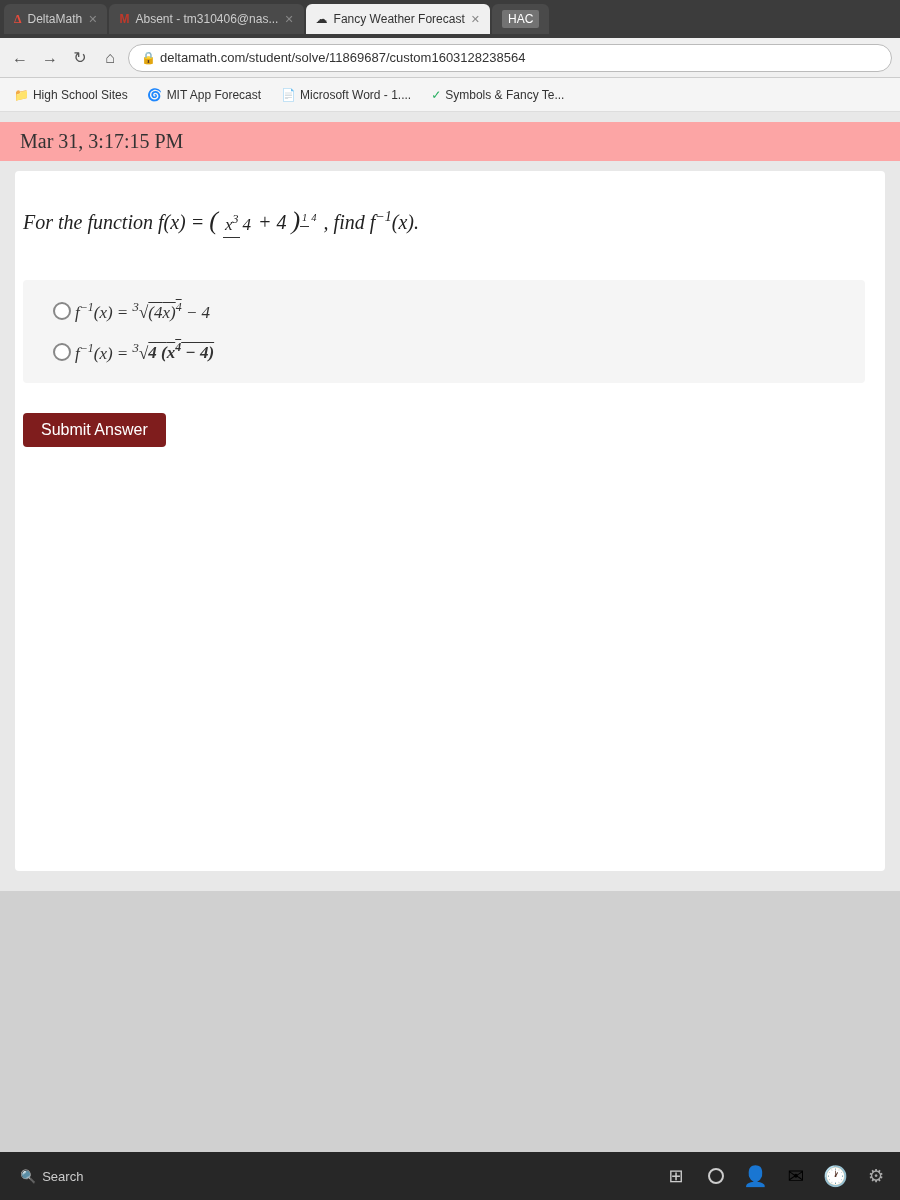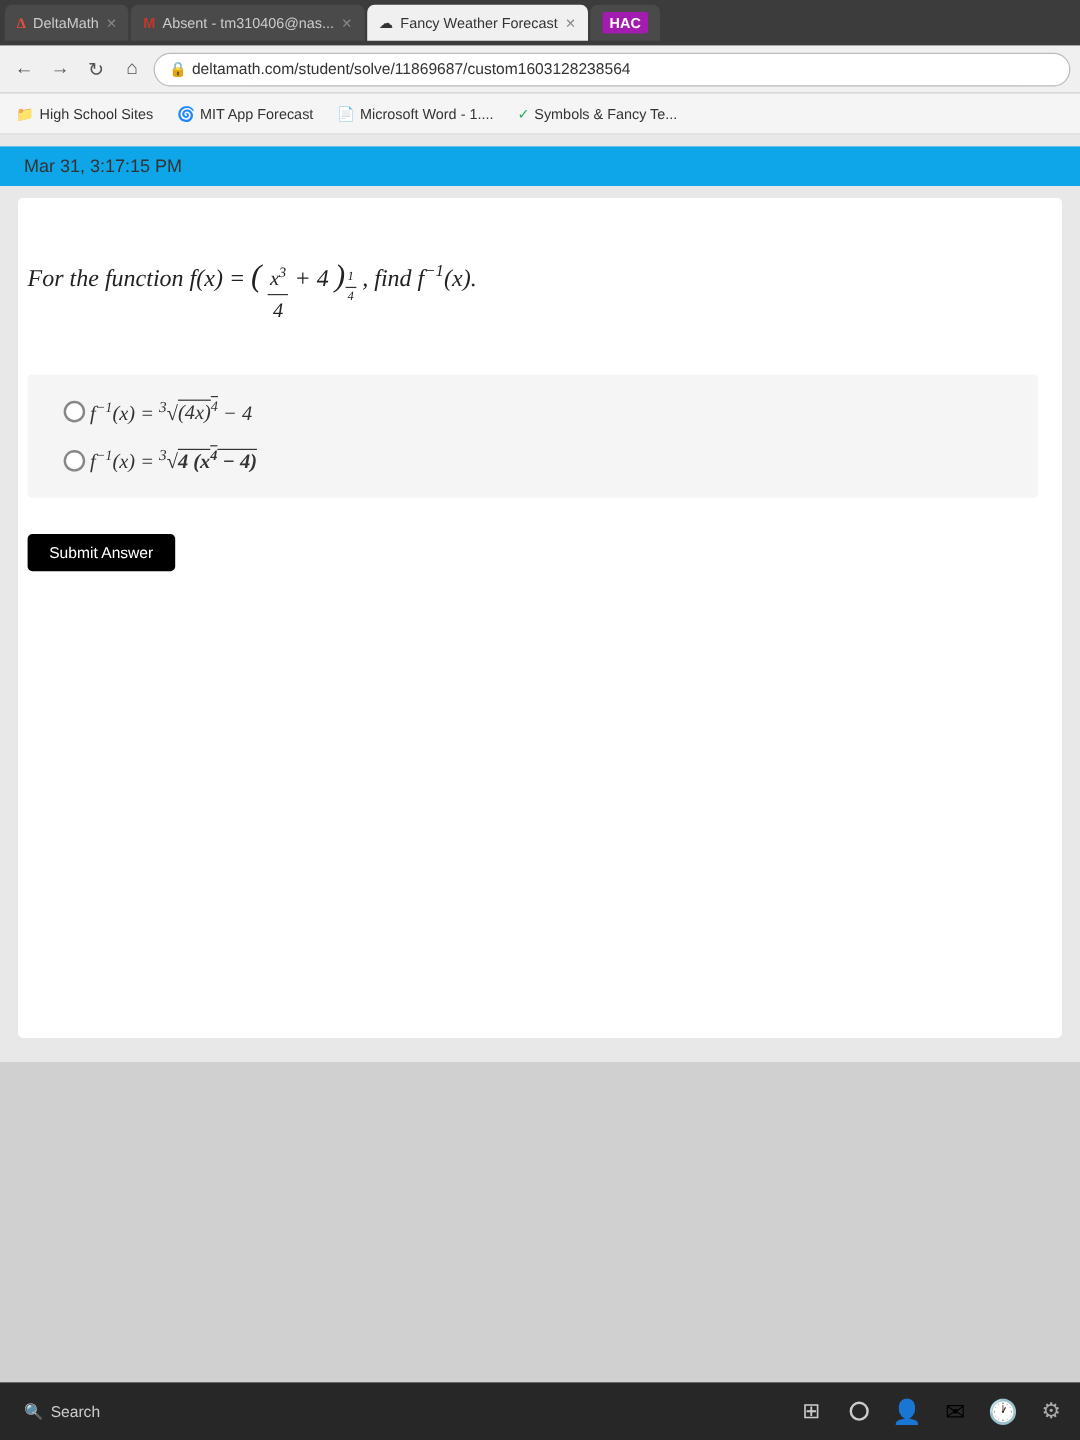--- a/index.html
+++ b/index.html
@@ -119,23 +119,24 @@
 
     
     .page-content {
       width: 100%;
       background: #e8e8e8;
       padding: 10px 0;
     }
 
     .date-time-bar {
       padding: 8px 20px;
-      font-size: 15px;
+      font-size: 20px;
       color: #333;
-      background: #0ea5e9;
+      background: #fca5a5;
+      font-family: Liberation Serif, serif;
     }
 
     
     .main-card {
       margin: 10px 15px;
       background: white;
       border-radius: 4px;
       padding: 30px 20px 20px 8px;
       min-height: 700px;
     }
@@ -173,45 +174,44 @@
       border: 2px solid #888;
       flex-shrink: 0;
       cursor: pointer;
       display: flex;
       align-items: center;
       justify-content: center;
       background: white;
     }
 
     .submit-btn {
-      background: #000000;
+      background: #7f1d1d;
       color: white;
       border: none;
       padding: 8px 18px;
       border-radius: 4px;
-      font-size: 13px;
+      font-size: 16px;
       cursor: pointer;
       margin-top: 10px;
     }
 
     
     .math {
       font-family: 'Times New Roman', serif;
       font-style: italic;
     }
 
     sup { font-size: 0.7em; vertical-align: super; }
 
     .fraction {
       display: inline-flex;
-      flex-direction: column;
+      flex-direction: row;
       align-items: center;
       vertical-align: middle;
       font-size: 0.85em;
-      margin-top: 24px;
     }
     .fraction .num { border-bottom: 1px solid #333; padding: 0 2px; }
     .fraction .den { padding: 0 2px; }
 
     
     .taskbar {
       position: absolute;
       bottom: 0;
       left: 0;
       width: 100%;
@@ -250,24 +250,24 @@
     }
 
     .taskbar-right {
       margin-left: auto;
       display: flex;
       align-items: center;
       gap: 8px;
     }
 
     .hac-tag {
-      background: #a21caf;
+      background: #737373;
       color: white;
       font-size: 12px;
-      font-weight: bold;
+      font-weight: normal;
       padding: 2px 6px;
       border-radius: 2px;
     }
   </style>
 </head>
 <body>
 
 <div class="tab-bar">
   <div class="tab">
     <span style="font-weight:bold;color:#e74c3c;font-family:serif;">Δ</span>

